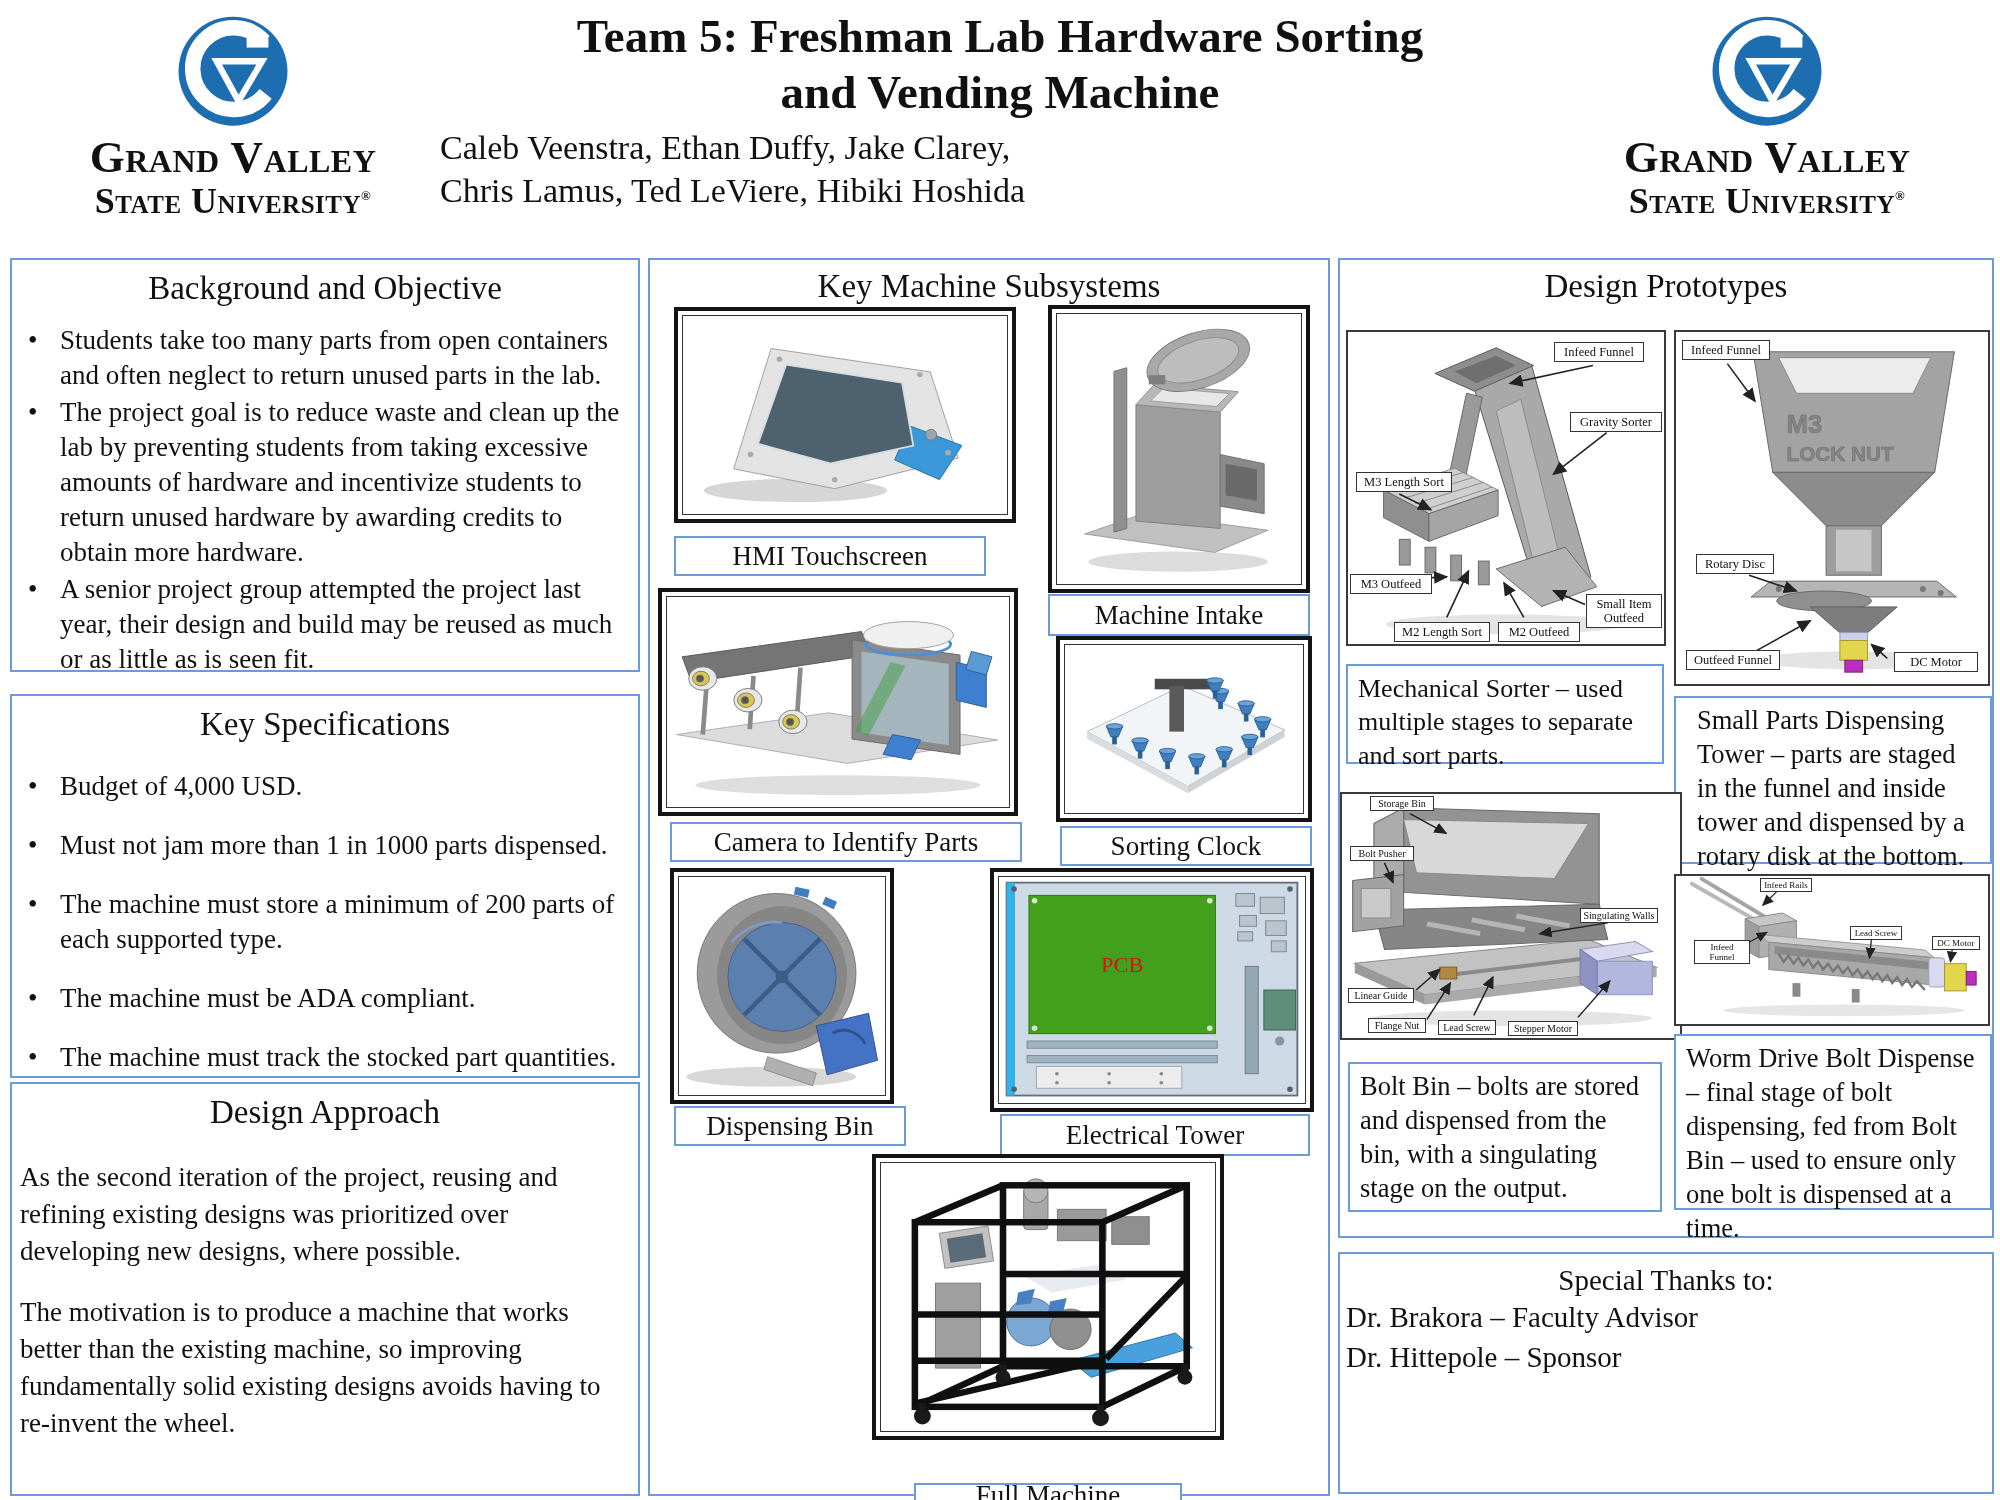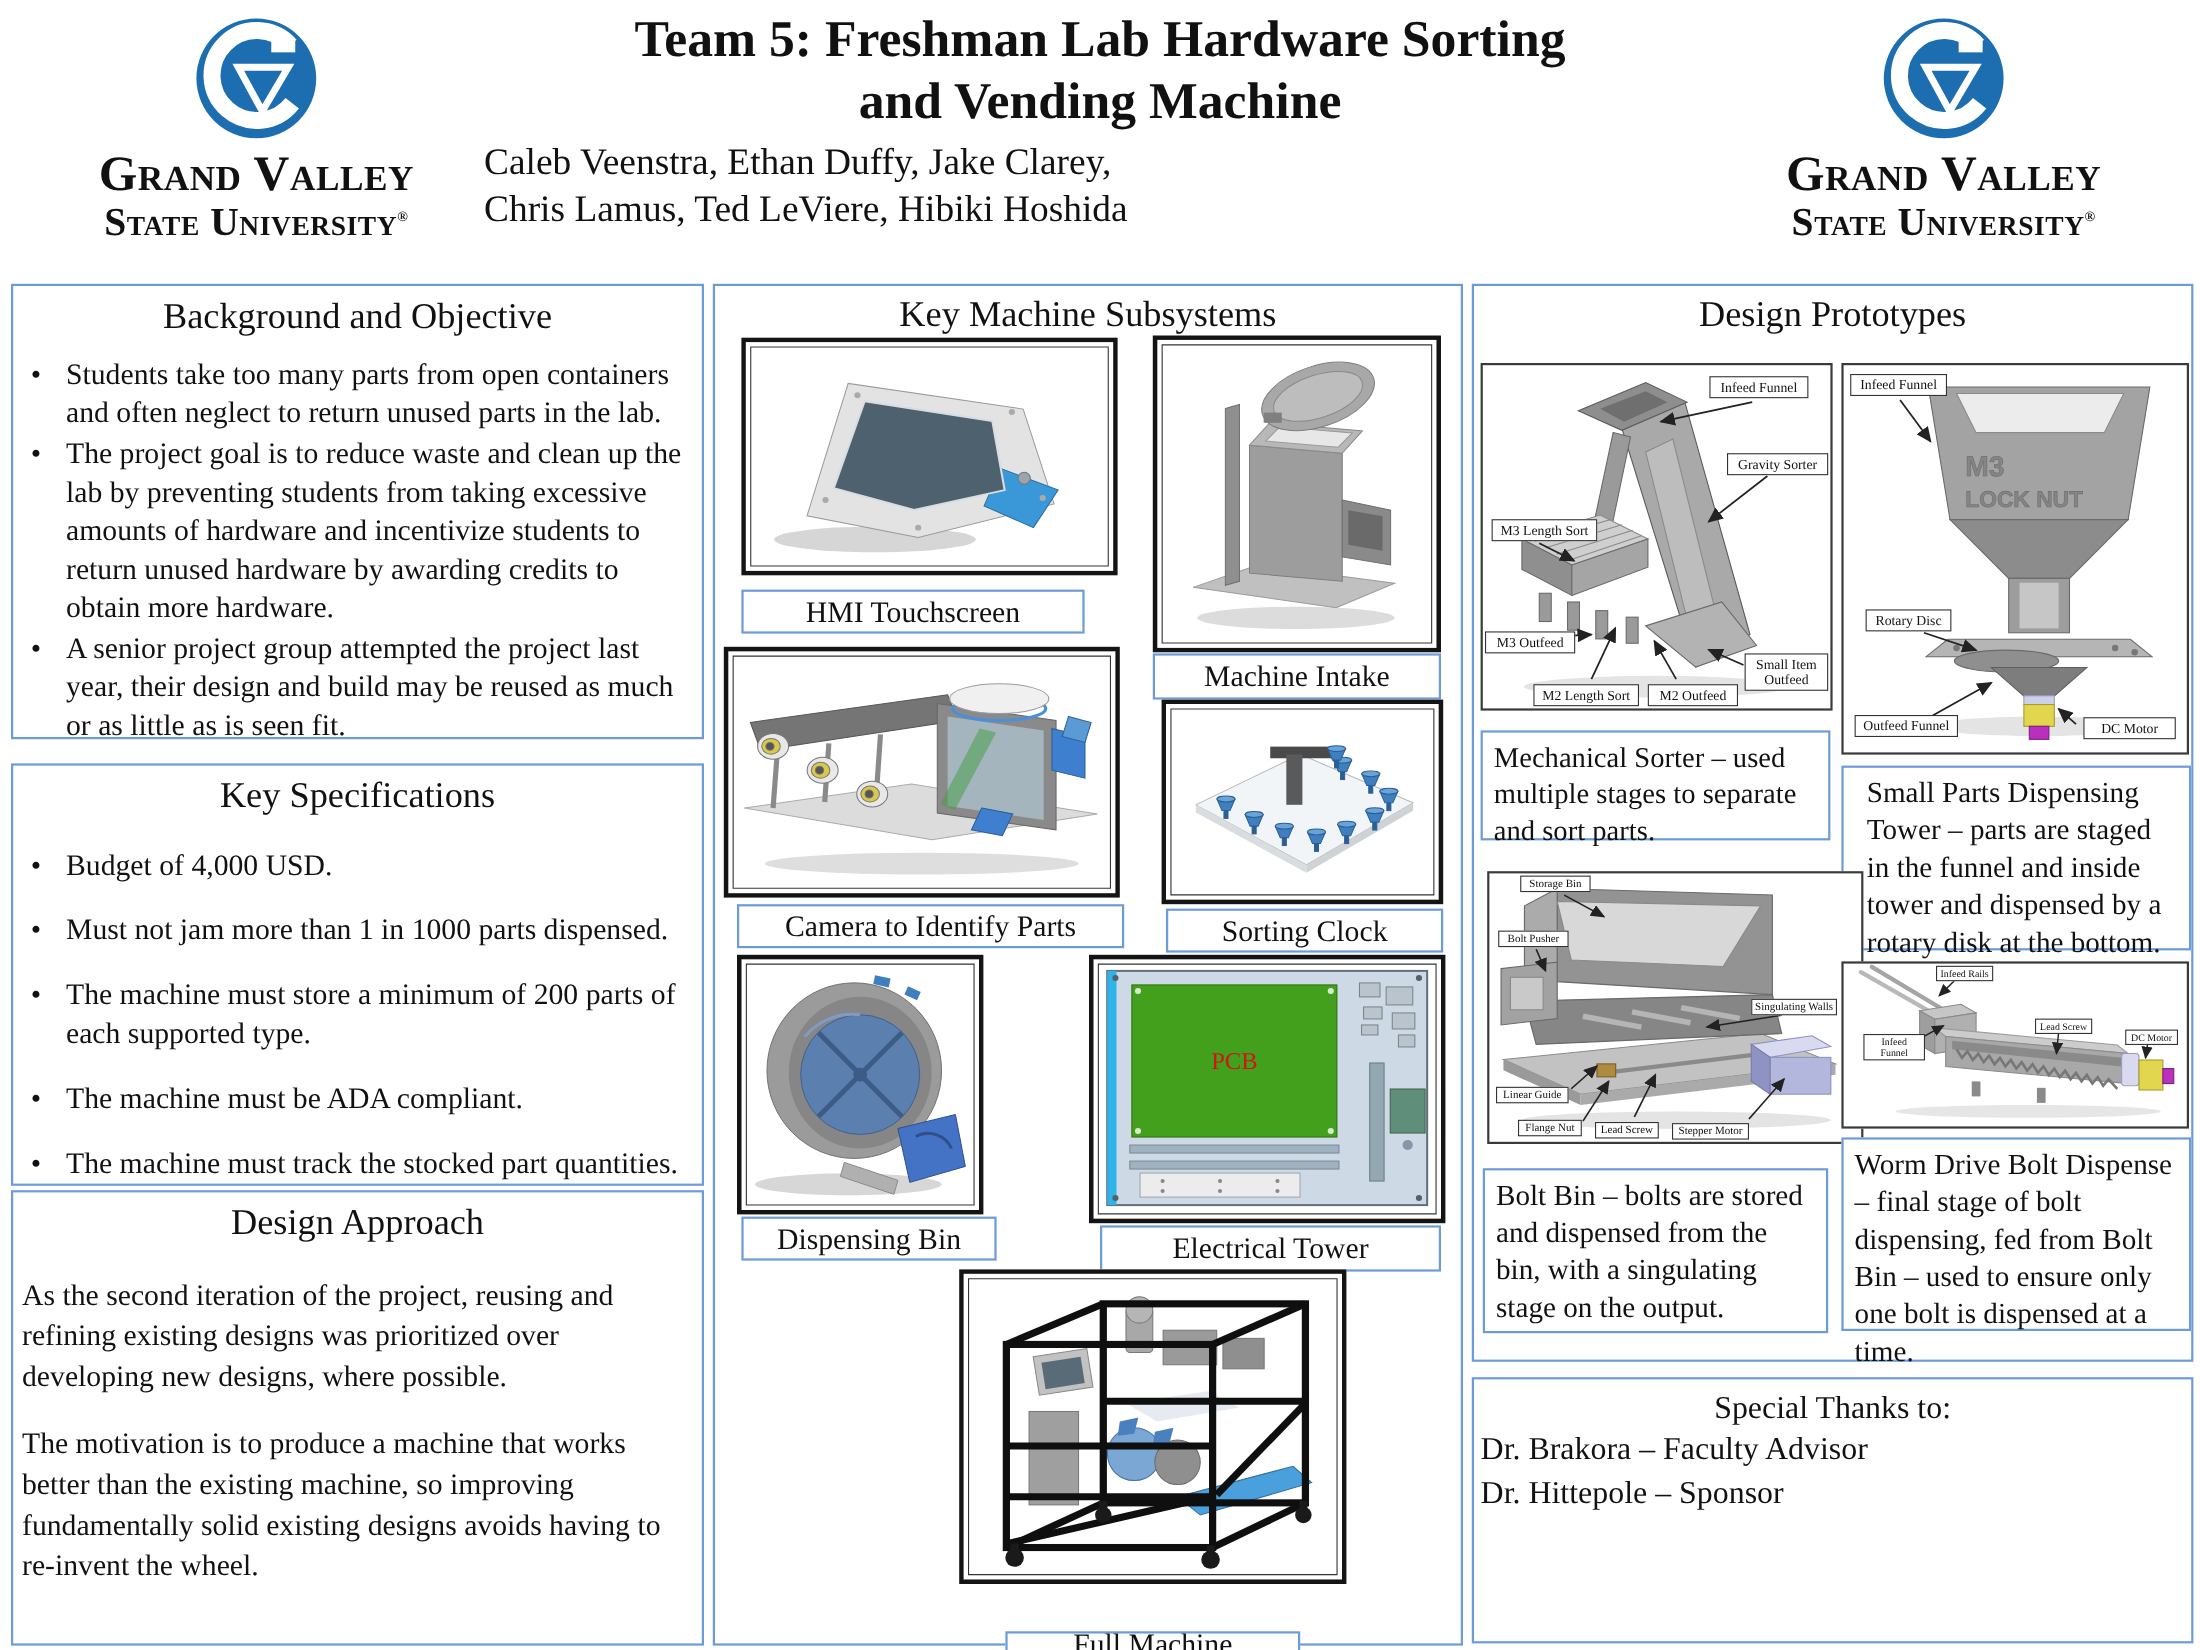--- a/index.html
+++ b/index.html
@@ -404,21 +404,21 @@
         <line x1="214" y1="330" x2="198" y2="316"></line>
       </g>
     </svg>
     <div class="plabel" style="left:6px; top:8px; width:88px;">Infeed Funnel</div>
     <div class="plabel" style="left:20px; top:222px; width:78px;">Rotary Disc</div>
     <div class="plabel" style="left:10px; top:318px; width:94px;">Outfeed Funnel</div>
     <div class="plabel" style="left:218px; top:320px; width:84px;">DC Motor</div>
   </div>
   <div class="rcap" style="left:334px; top:436px; width:318px; height:168px;padding-left:21px;">Small Parts Dispensing Tower – parts are staged in the funnel and inside tower and dispensed by a rotary disk at the bottom.</div>
 
-  <div class="fig" style="left:12px; top:532px; width:342px; height:248px;">
+  <div class="fig" style="left:0; top:532px; width:342px; height:248px;">
     <svg class="art" viewBox="0 0 318 248" preserveAspectRatio="none">
       <defs>
           <marker id="ab" markerWidth="9" markerHeight="8" refX="8" refY="4" orient="auto">
             <path d="M0,0 L9,4 L0,8 Z" fill="#222"></path>
           </marker>
         </defs>
       <ellipse cx="160" cy="228" rx="132" ry="8" fill="#e4e4e4"></ellipse>
       <polygon points="12,172 232,148 296,176 78,204" fill="#c2c2c2" stroke="#8a8a8a"></polygon>
       <polygon points="12,172 78,204 78,214 12,182" fill="#9a9a9a"></polygon>
       <polygon points="78,204 296,176 296,186 78,214" fill="#aaaaaa"></polygon>

